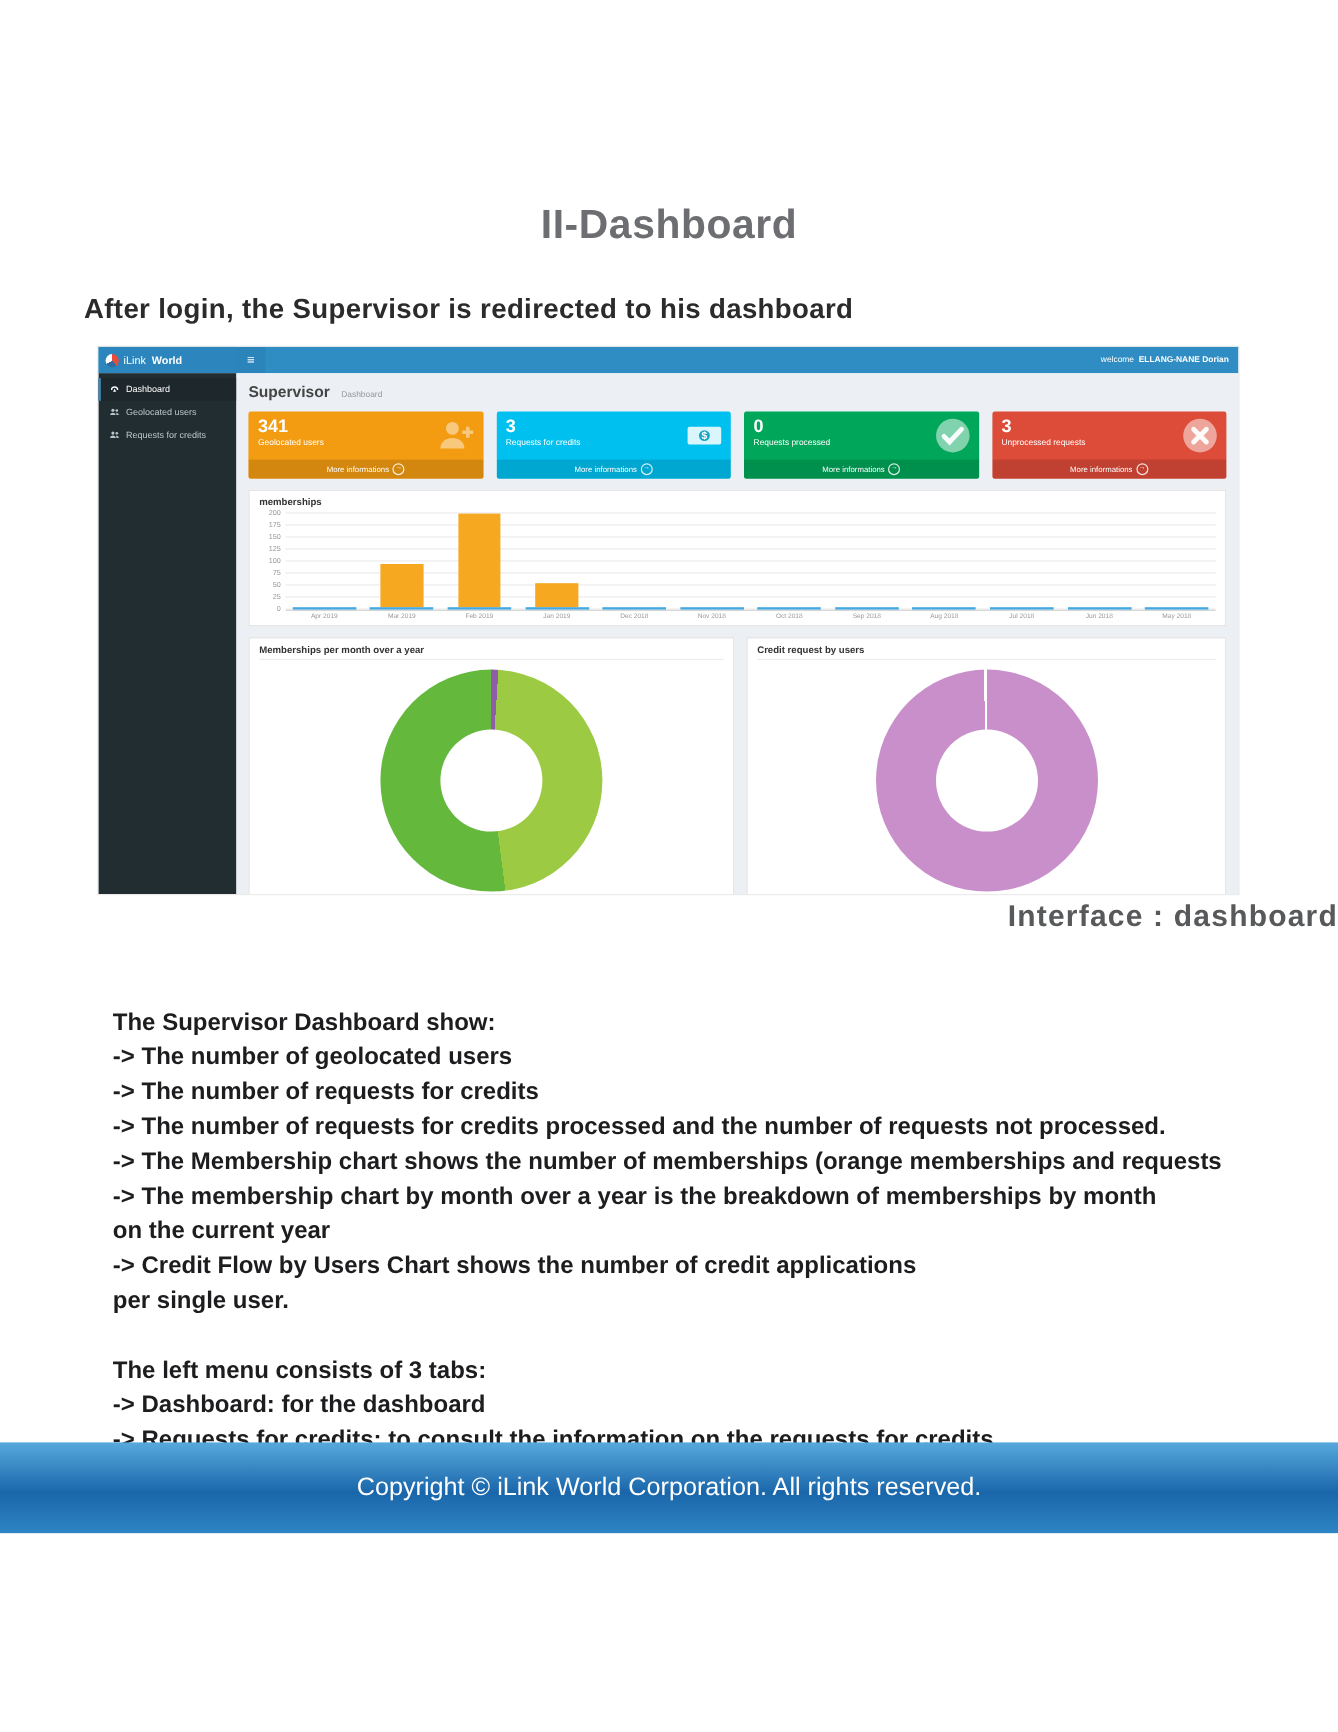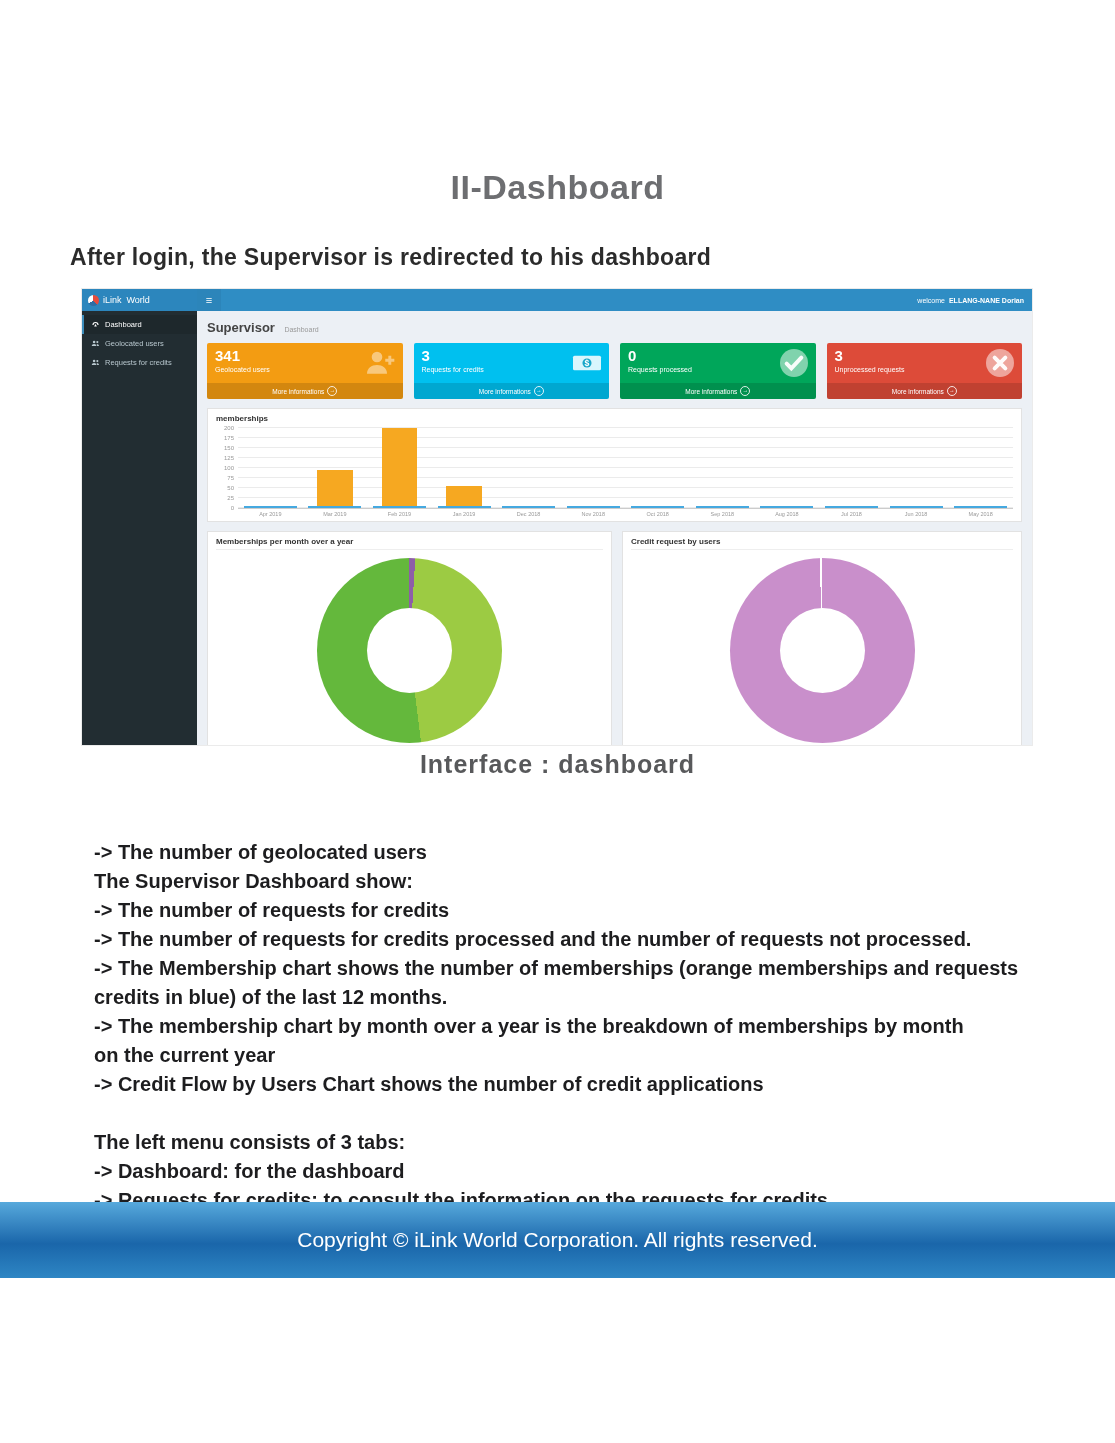--- a/index.html
+++ b/index.html
@@ -14,37 +14,37 @@
   .ph-line2{font-size:21px;font-weight:500;margin-top:3px;}
   .page-footer{position:absolute;bottom:0;left:0;width:100%;height:76px;
     background:linear-gradient(180deg,#57a9dc 0%,#1a66aa 55%,#2e86c4 100%);
     color:#fff;display:flex;align-items:center;justify-content:center;font-size:21px;}
 
   .doc-title{position:absolute;top:168px;left:0;width:100%;margin:0;text-align:center;
     font-size:34px;font-weight:700;color:#6d6e71;letter-spacing:.5px;}
   .intro{position:absolute;top:244px;left:70px;margin:0;font-size:23px;font-weight:700;
     color:#2b2b2b;letter-spacing:.3px;}
 
-  .caption{position:absolute;top:750px;left:0;width:100%;text-align:center;
+  .caption{position:absolute;top:750px;left:0;width:100%;text-align:right;
     font-size:25px;font-weight:700;color:#58595b;letter-spacing:1px;}
 
   .body-text{position:absolute;top:838px;left:94px;right:60px;color:#1d1d1f;}
   .body-line{font-size:20px;font-weight:700;line-height:29px;min-height:29px;white-space:pre-wrap;}
 
   
   .screenshot{position:absolute;top:289px;left:82px;width:950px;height:456px;
     background:#ecf0f5;overflow:hidden;box-shadow:0 0 0 1px rgba(0,0,0,.08);}
 
   .app-navbar{height:22px;background:#2f8dc4;display:flex;align-items:center;color:#fff;}
   .brand{width:115px;display:flex;align-items:center;gap:4px;padding-left:6px;box-sizing:border-box;
     background:#2c86bd;height:100%;cursor:pointer;}
   .logo{width:11px;height:11px;border-radius:50%;flex:0 0 11px;
     background:conic-gradient(#e74c3c 0 140deg,#2e6da4 140deg 240deg,#fff 240deg 360deg);}
   .brand-bold{font-size:9px;font-weight:400;}
-  .brand-rest{font-size:9px;font-weight:400;margin-left:1px;text-align:center;}
+  .brand-rest{font-size:9px;font-weight:700;margin-left:1px;text-align:center;}
   .hamburger{width:24px;height:100%;display:flex;align-items:center;justify-content:center;
     font-size:11px;cursor:pointer;background:rgba(0,0,0,.05);}
   .navbar-spacer{flex:1;}
   .welcome{font-size:7px;padding-right:8px;}
   .welcome b{margin-left:2px;}
 
   .app-body{display:flex;height:calc(100% - 22px);}
   .app-sidebar{width:115px;flex:0 0 115px;background:#222d32;color:#b8c7ce;padding-top:4px;box-sizing:border-box;}
   .side-item{display:flex;align-items:center;gap:5px;padding:5px 7px;font-size:7.5px;cursor:pointer;
     border-left:2px solid transparent;}
@@ -348,29 +348,29 @@
           </div>
         </div>
 
       </main>
     </div>
   </div>
 
   <div class="caption">Interface : dashboard</div>
 
   <div class="body-text">
+      <div class="body-line">The Supervisor Dashboard show:</div>
       <div class="body-line">-&gt; The number of geolocated users</div>
-      <div class="body-line">The Supervisor Dashboard show:</div>
       <div class="body-line">-&gt; The number of requests for credits</div>
       <div class="body-line">-&gt; The number of requests for credits processed and the number of requests not processed.</div>
       <div class="body-line">-&gt; The Membership chart shows the number of memberships (orange memberships and requests</div>
-      <div class="body-line">credits in blue) of the last 12 months.</div>
       <div class="body-line">-&gt; The membership chart by month over a year is the breakdown of memberships by month</div>
       <div class="body-line">on the current year</div>
       <div class="body-line">-&gt; Credit Flow by Users Chart shows the number of credit applications</div>
+      <div class="body-line">per single user.</div>
       <div class="body-line"></div>
       <div class="body-line">The left menu consists of 3 tabs:</div>
       <div class="body-line">-&gt; Dashboard: for the dashboard</div>
       <div class="body-line">-&gt; Requests for credits: to consult the information on the requests for credits.</div>
     </div>
 
   <footer class="page-footer">
     <span>Copyright © iLink World Corporation. All rights reserved.</span>
   </footer>
 

